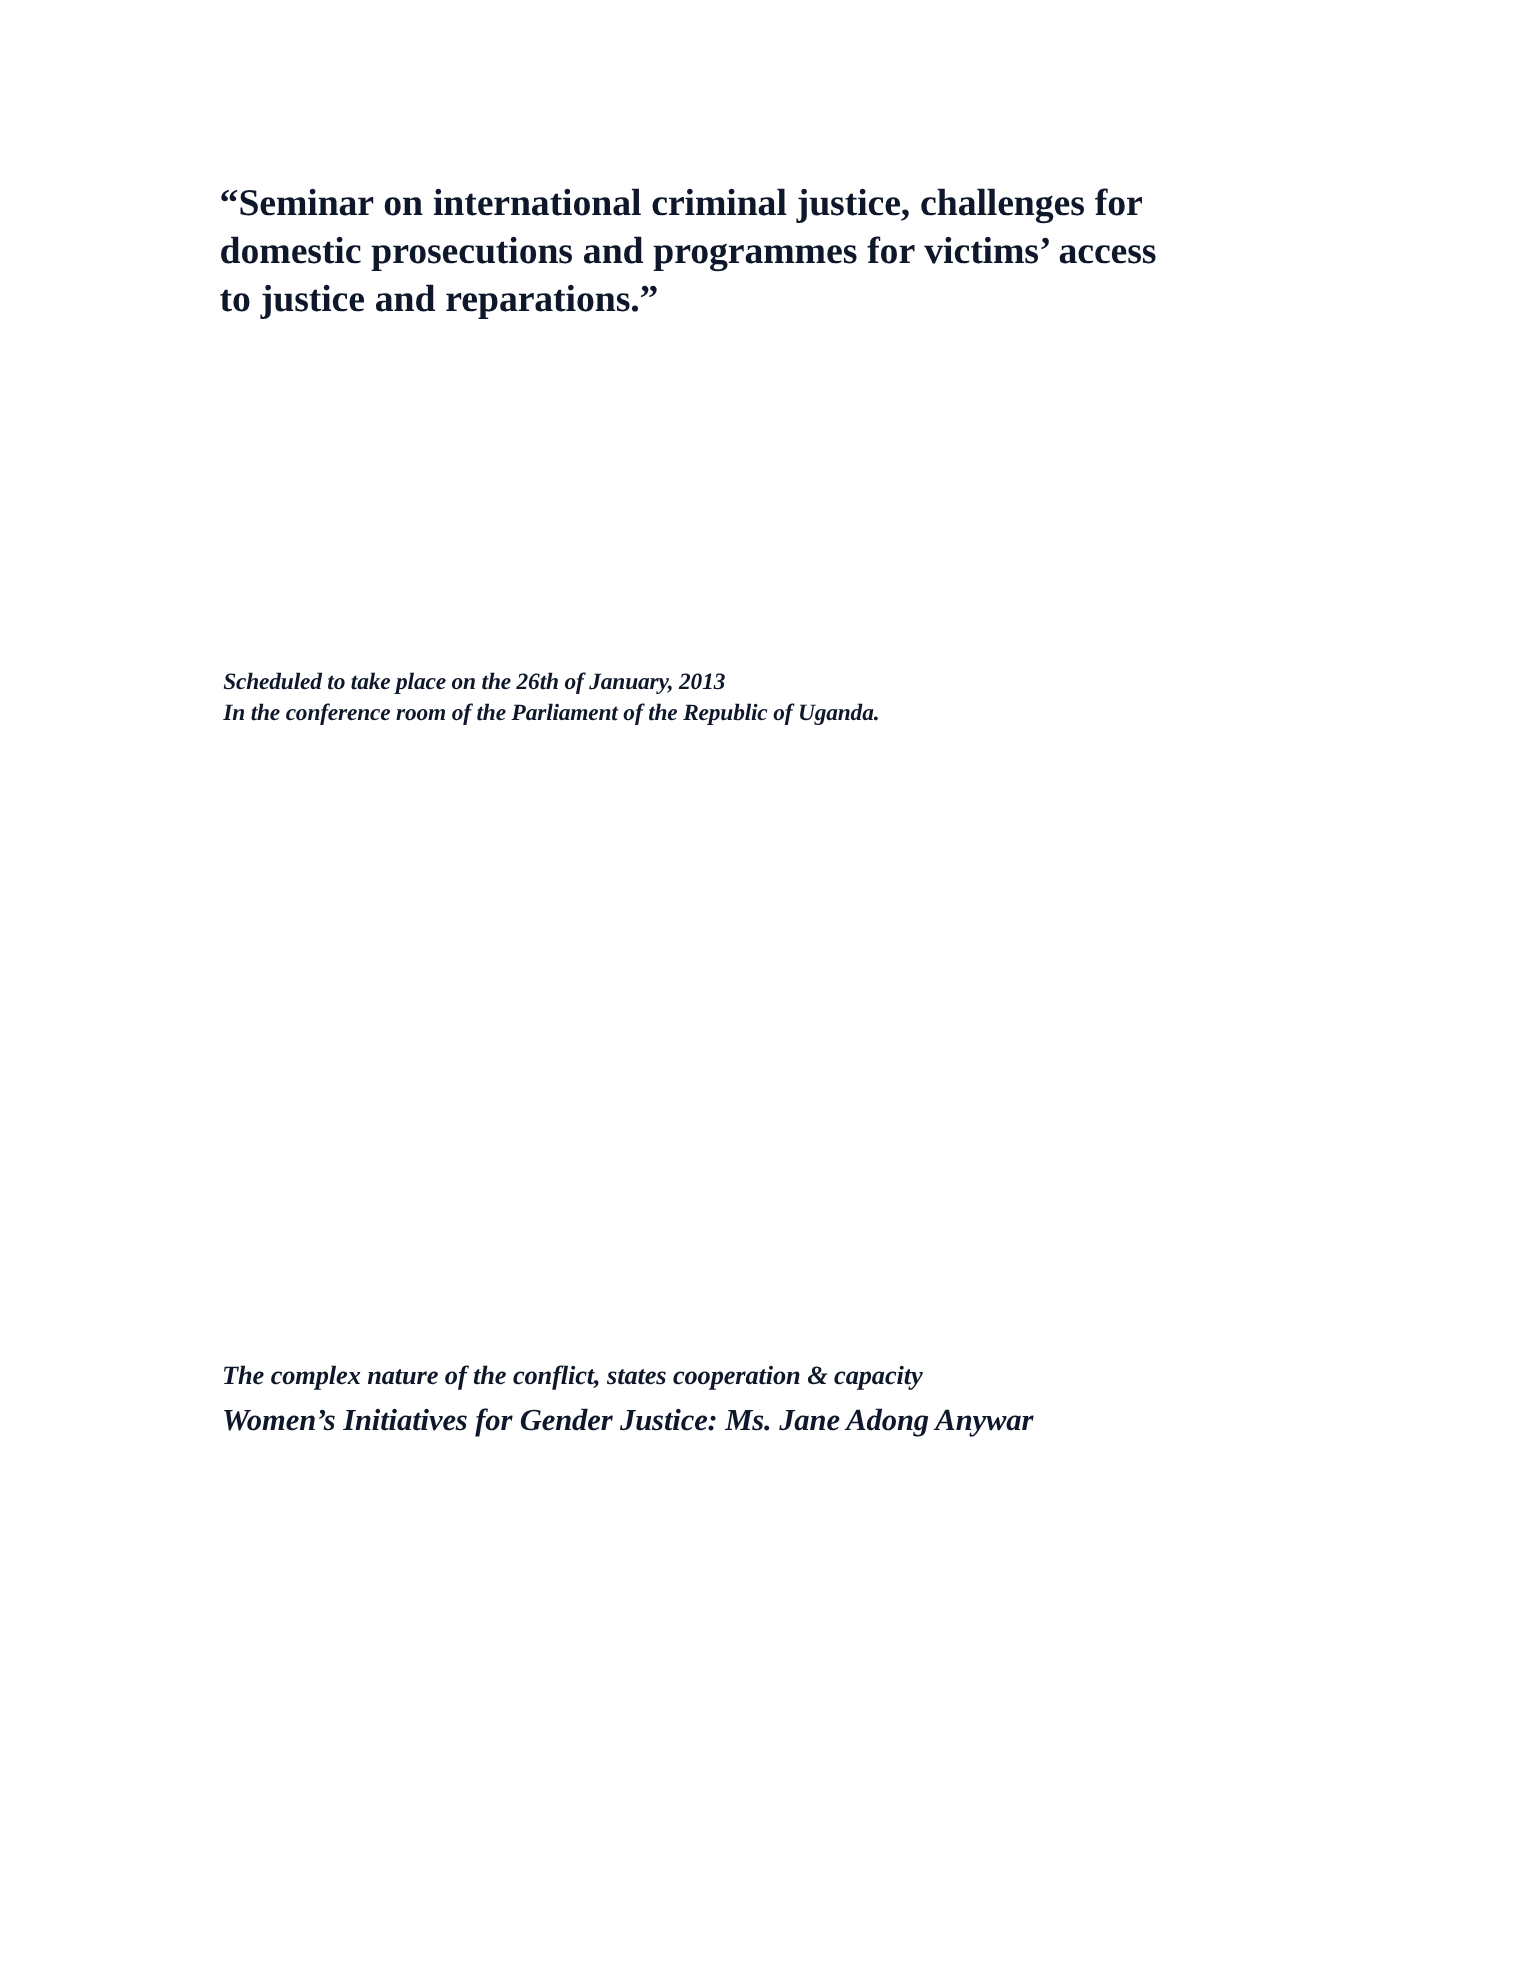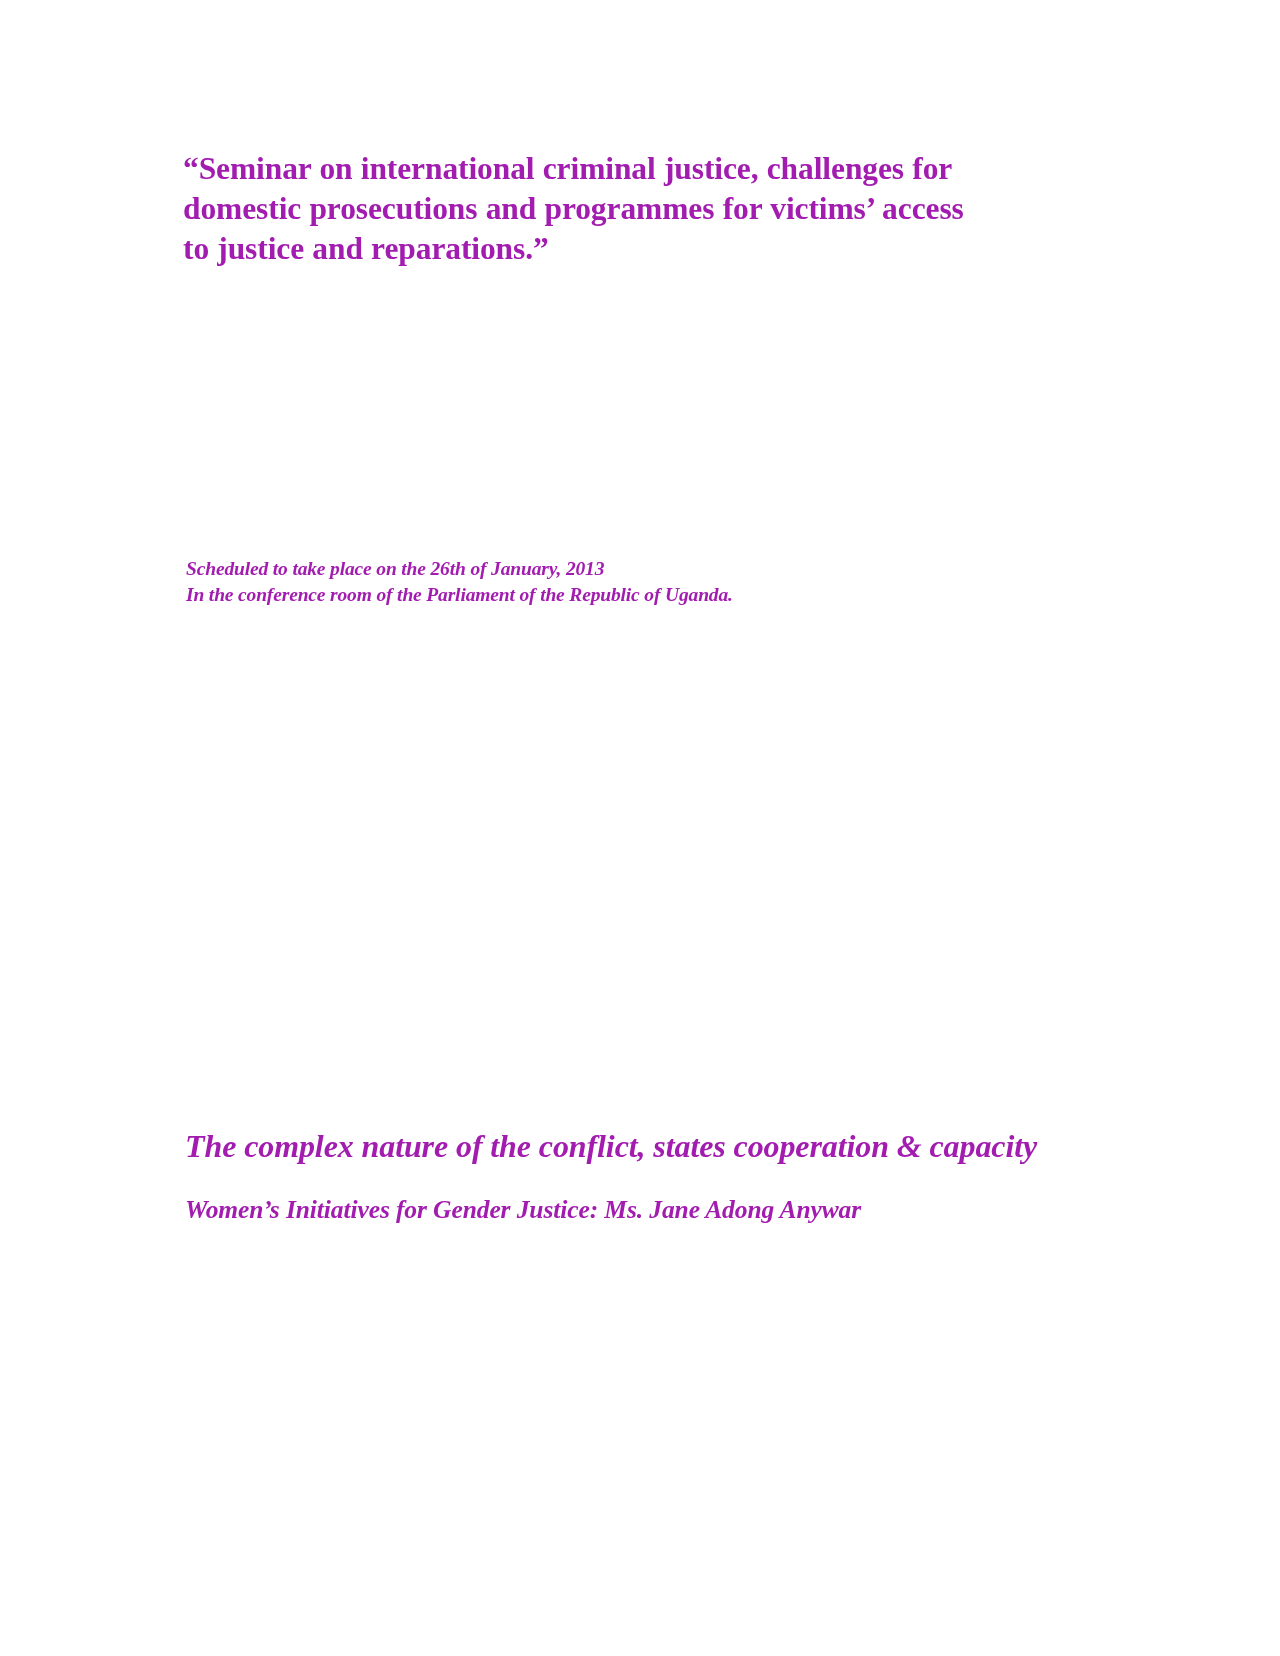--- a/index.html
+++ b/index.html
@@ -7,21 +7,21 @@
     padding: 0;
     background: #ffffff;
   }
   .page {
     position: relative;
     width: 1280px;
     height: 1656px;
     background: #ffffff;
     overflow: hidden;
     font-family: "Liberation Serif", "DejaVu Serif", serif;
-    color: #a21caf;
+    color: #0f172a;
     -webkit-font-smoothing: antialiased;
   }
 
   
   .seminar-title {
     position: absolute;
     left: 183px;
     top: 128px;
     width: 860px;
     font-weight: bold;
@@ -58,30 +58,29 @@
   
   .topic-block {
     position: absolute;
     left: 185px;
     top: 1127px;
     width: 880px;
   }
   .topic-block .topic {
     font-style: italic;
     font-weight: bold;
-    font-size: 32px;
+    font-size: 22px;
     line-height: 38px;
     letter-spacing: -0.1px;
   }
   .topic-block .topic .tl {
     display: block;
     white-space: nowrap;
   }
   .topic-block .presenter {
-    margin-top: 26px;
     font-style: italic;
     font-weight: bold;
     font-size: 25.5px;
     line-height: 38px;
     letter-spacing: -0.1px;
     white-space: nowrap;
   }
 </style>
 </head>
 <body>

